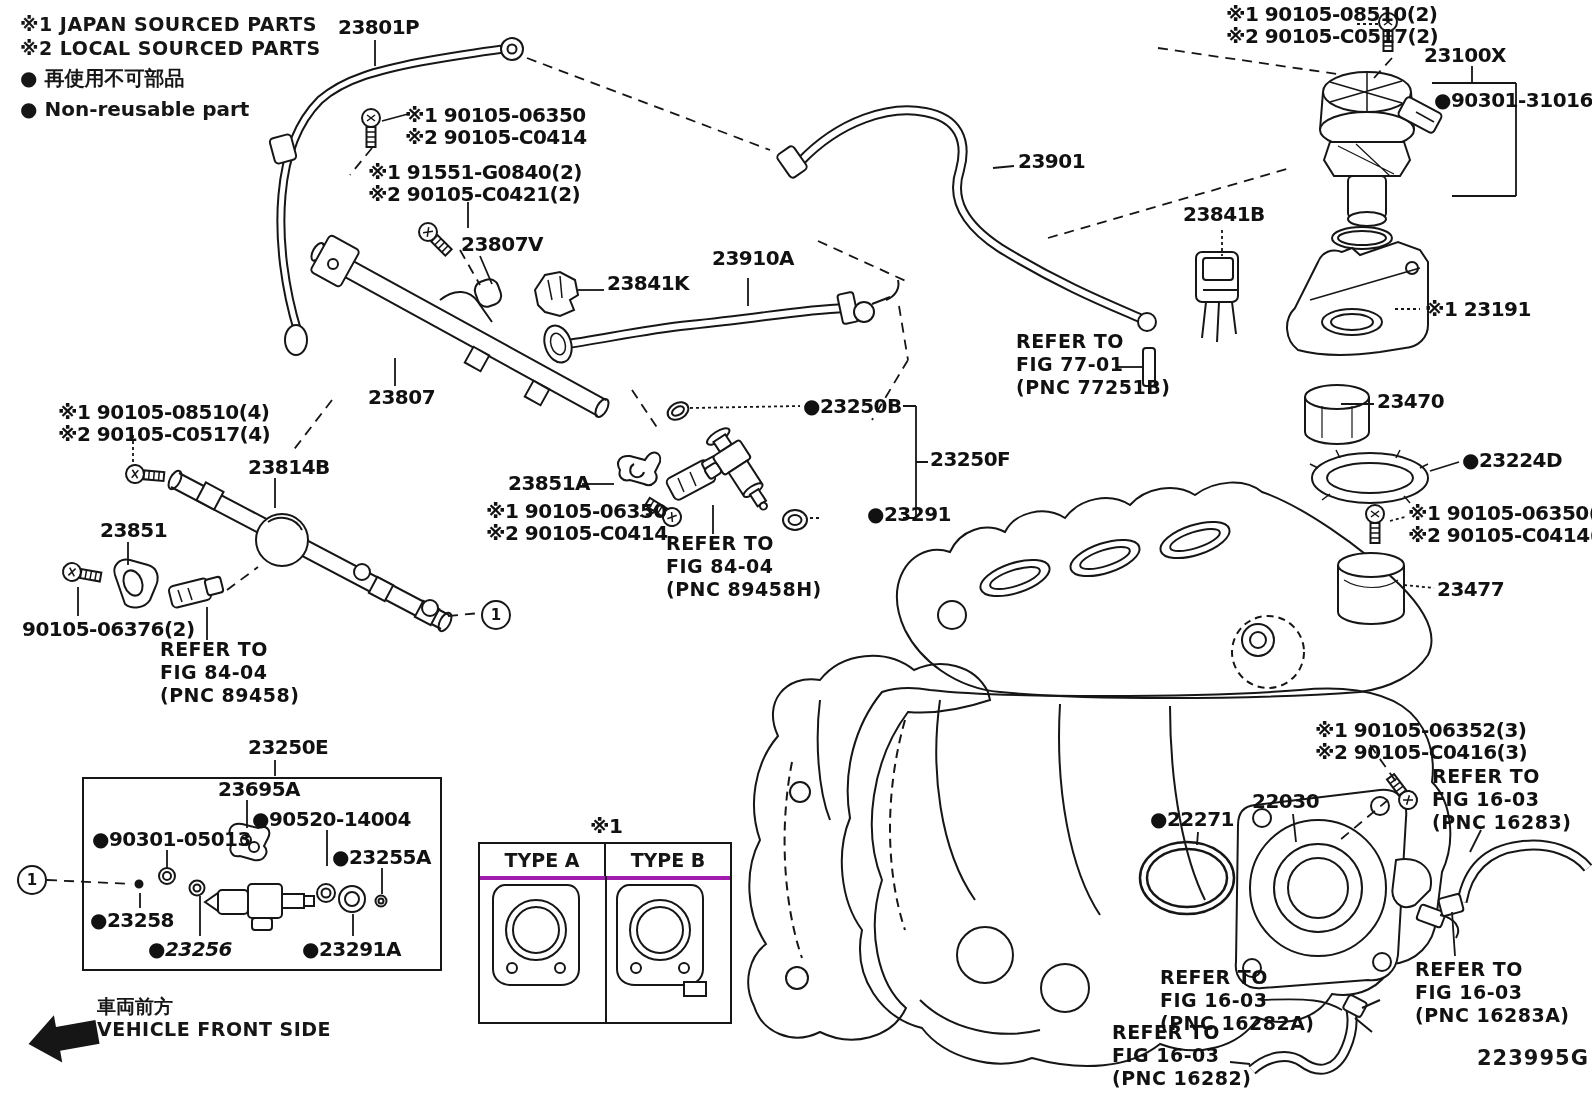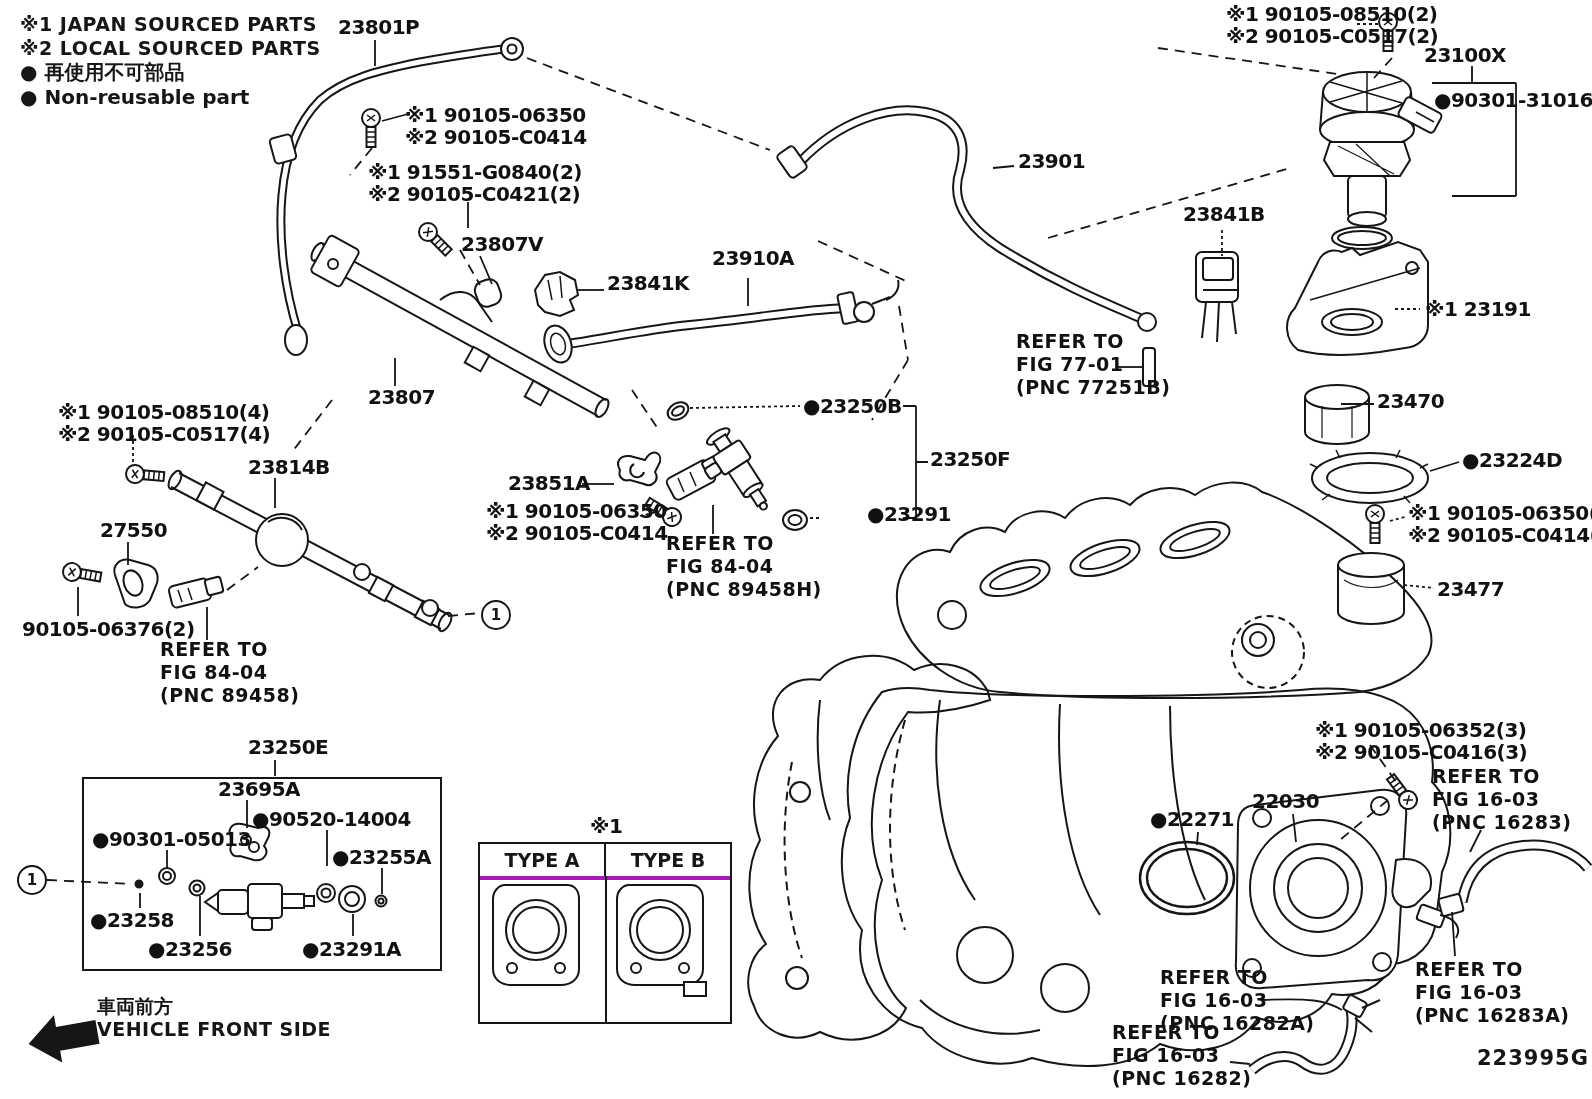--- a/index.html
+++ b/index.html
@@ -7,21 +7,21 @@
          font-family:"DejaVu Sans",sans-serif;color:#161616;}
   svg{position:absolute;left:0;top:0;}
   .lbl{position:absolute;white-space:nowrap;font-weight:700;color:#111;}
   .pn{font-size:20px;line-height:22px;letter-spacing:-0.5px;}
   .note{font-size:19px;line-height:23px;letter-spacing:0.5px;}
   .callout{position:absolute;width:26px;height:26px;border:2px solid #161616;border-radius:50%;
            background:#fff;display:flex;align-items:center;justify-content:center;
            font:700 15px "DejaVu Sans",sans-serif;}
   #legend{position:absolute;left:20px;top:12px;font-weight:700;}
   #legend .src{font-size:19px;line-height:24px;letter-spacing:0.5px;}
-  #legend .dot{font-size:20px;line-height:25px;}
+  #legend .dot{font-size:20px;line-height:25px;margin-top:6px;}
   #typetable{position:absolute;left:478px;top:842px;width:250px;height:178px;
              border:2px solid #161616;}
   #typetable .hdr{display:flex;height:32px;border-bottom:4px solid #a21caf;}
   #typetable .hdr div{flex:1;display:flex;align-items:center;justify-content:center;
                       font-weight:700;font-size:19px;}
   #typetable .hdr div:first-child{border-right:2px solid #161616;}
   #typetable .bodyrow{position:absolute;left:50%;top:32px;bottom:0;width:0;
                       border-left:2px solid #161616;}
   #partsbox{position:absolute;left:82px;top:777px;width:356px;height:190px;
             border:2px solid #161616;}
@@ -453,21 +453,21 @@
         <div>※1 90105-08510(4)</div>
         <div>※2 90105-C0517(4)</div>
       </div>
       <div class="lbl pn" style="left: 248px; top: 456px;">
         <div>23814B</div>
       </div>
       <div class="lbl pn" style="left: 368px; top: 386px;">
         <div>23807</div>
       </div>
       <div class="lbl pn" style="left: 100px; top: 519px;">
-        <div>27550</div>
+        <div>23851</div>
       </div>
       <div class="lbl pn" style="left: 22px; top: 618px;">
         <div>90105-06376(2)</div>
       </div>
       <div class="lbl note" style="left: 160px; top: 638px;">
         <div>REFER TO</div>
         <div>FIG 84-04</div>
         <div>(PNC 89458)</div>
       </div>
       <div class="lbl pn" style="left: 508px; top: 472px;">
@@ -502,21 +502,21 @@
       </div>
       <div class="lbl pn" style="left: 92px; top: 828px;">
         <div>●90301-05013</div>
       </div>
       <div class="lbl pn" style="left: 332px; top: 846px;">
         <div>●23255A</div>
       </div>
       <div class="lbl pn" style="left: 90px; top: 909px;">
         <div>●23258</div>
       </div>
-      <div class="lbl pn" style="left: 148px; top: 938px;">
+      <div class="lbl pn" style="left: 148px; top: 938px; font-style: italic;">
         <div>●23256</div>
       </div>
       <div class="lbl pn" style="left: 302px; top: 938px;">
         <div>●23291A</div>
       </div>
       <div class="lbl pn" style="left: 590px; top: 815px;">
         <div>※1</div>
       </div>
       <div class="lbl pn" style="left: 1315px; top: 719px;">
         <div>※1 90105-06352(3)</div>

